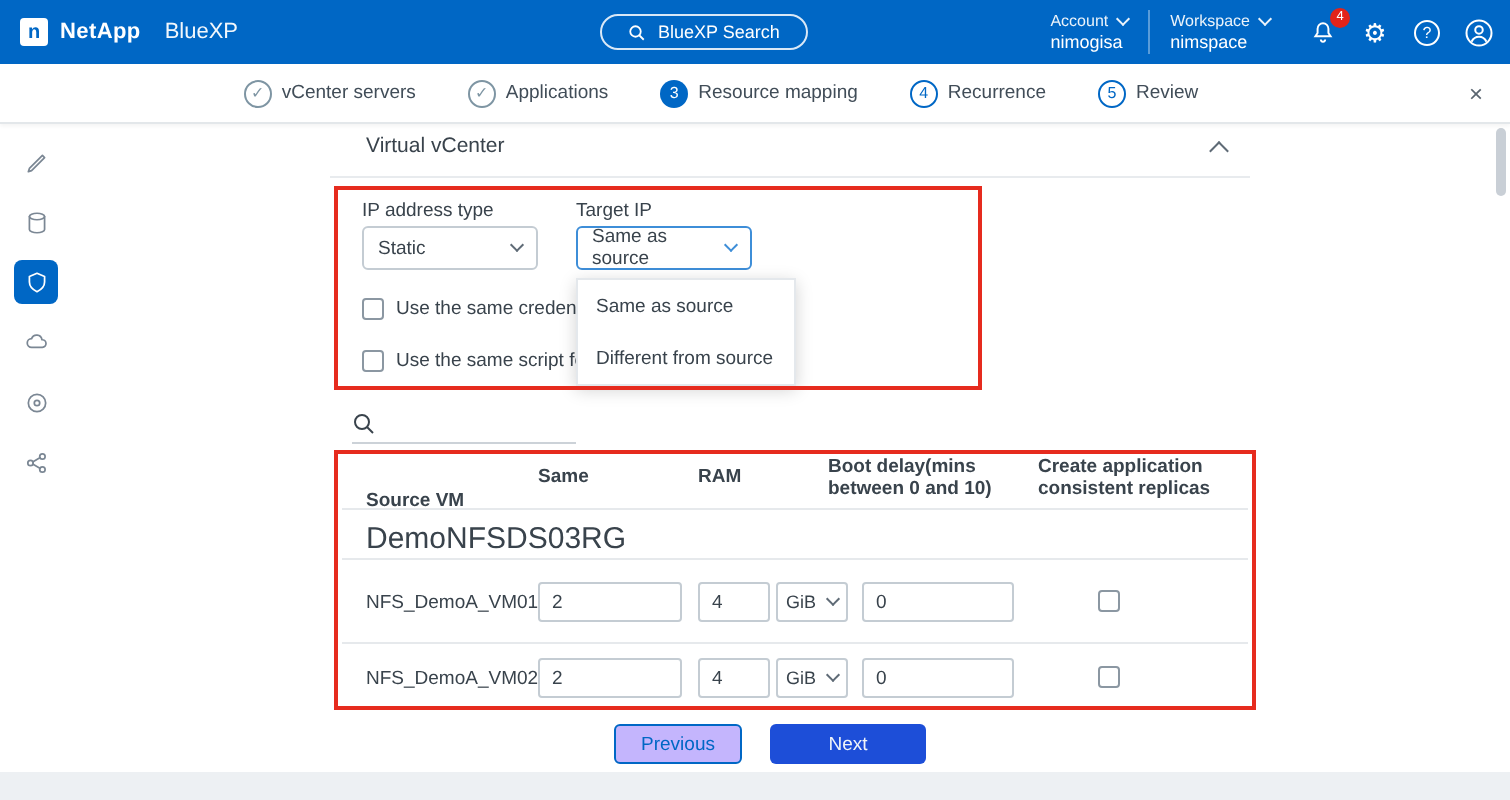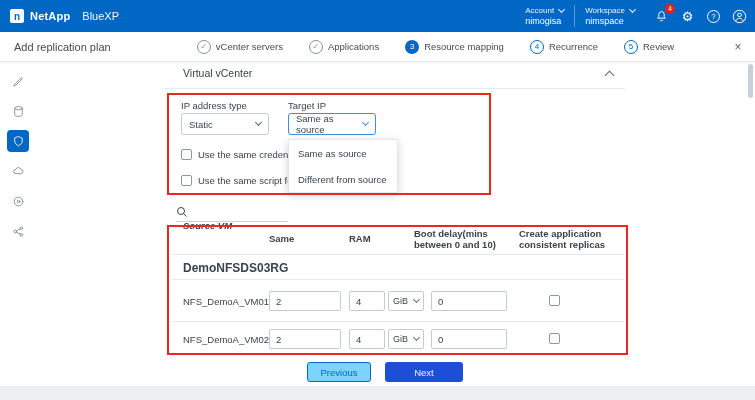--- a/index.html
+++ b/index.html
@@ -64,49 +64,56 @@
   .menu-item{height:26px;display:flex;align-items:center;padding:0 9px;font-size:9.5px;color:#39434c;cursor:pointer;}
   .cb-row{position:absolute;display:flex;align-items:center;gap:6px;font-size:9.5px;color:#39434c;white-space:nowrap;}
   #cb1{left:181px;top:149px;} #cb2{left:181px;top:175px;}
   input[type=checkbox]{appearance:none;-webkit-appearance:none;width:11px;height:11px;border:1px solid #8b97a2;border-radius:2px;background:#fff;cursor:pointer;margin:0;flex:0 0 auto;}
 
   
   .search-box{position:absolute;left:176px;top:202px;width:112px;height:20px;border-bottom:1px solid #ccd2d8;display:flex;align-items:center;gap:5px;}
 
   
   .th{position:absolute;font-size:9.5px;font-weight:bold;color:#39434c;}
-  #th-source{left:183px;top:220px;font-style:italic;} #th-cpus{left:269px;top:233px;} #th-ram{left:349px;top:233px;}
+  #th-source{left:183px;top:245px;} #th-cpus{left:269px;top:233px;} #th-ram{left:349px;top:233px;}
   #th-boot{left:414px;top:228px;width:84px;line-height:11px;}
   #th-create{left:519px;top:228px;width:96px;line-height:11px;}
   .tdiv{position:absolute;left:171px;width:453px;height:1px;background:#e6e9ec;}
   #tdiv1{top:254px;} #tdiv2{top:279px;} #tdiv3{top:321px;}
-  .group-name{position:absolute;left:183px;top:261px;font-size:12px;font-weight:bold;color:#39434c;}
+  .group-name{position:absolute;left:183px;top:261px;font-size:15px;font-weight:normal;color:#39434c;}
   .vm-name{position:absolute;font-size:9.5px;color:#39434c;}
   #vm1{left:183px;top:296px;} #vm2{left:183px;top:334px;}
   .tbl-input{position:absolute;height:20px;border:1px solid #c4ccd3;border-radius:2px;font-size:9.5px;color:#39434c;padding:0 6px;background:#fff;outline:none;}
   #cpus1{left:269px;top:291px;width:72px;} #ram1{left:349px;top:291px;width:36px;} #boot1{left:431px;top:291px;width:76px;}
   #cpus2{left:269px;top:329px;width:72px;} #ram2{left:349px;top:329px;width:36px;} #boot2{left:431px;top:329px;width:76px;}
   .unit{position:absolute;height:20px;width:36px;border:1px solid #c4ccd3;border-radius:2px;display:flex;align-items:center;justify-content:space-between;padding:0 4px;font-size:9px;color:#39434c;background:#fff;cursor:pointer;}
   #unit1{left:388px;top:291px;} #unit2{left:388px;top:329px;}
   #chk1{position:absolute;left:549px;top:295px;} #chk2{position:absolute;left:549px;top:333px;}
 
   
-  .btn-prev{position:absolute;left:307px;top:362px;width:64px;height:20px;border:1px solid #0067C5;border-radius:3px;background:#7dd3fc;color:#0067C5;font-size:9.5px;display:flex;align-items:center;justify-content:center;cursor:pointer;}
+  .btn-prev{position:absolute;left:307px;top:362px;width:64px;height:20px;border:1px solid #0067C5;border-radius:3px;background:#c4b5fd;color:#0067C5;font-size:9.5px;display:flex;align-items:center;justify-content:center;cursor:pointer;}
   .btn-next{position:absolute;left:385px;top:362px;width:78px;height:20px;border:none;border-radius:3px;background:#1d4ed8;color:#f0f4f9;font-size:9.5px;display:flex;align-items:center;justify-content:center;}
   .gray-strip{position:absolute;left:0;top:386px;width:755px;height:14px;background:#edf0f3;}
   .scroll-thumb{position:absolute;right:2px;top:64px;width:5px;height:34px;background:#c9cfd6;border-radius:3px;cursor:pointer;}
 </style>
 </head>
 <body>
 
 <div class="topbar">
   <div class="brand">
     <span class="logo">n</span>
     <span class="brand-name">NetApp</span>
     <span class="product">BlueXP</span>
+  </div>
+  <div class="search-pill">
+    <svg width="9" height="9" viewBox="0 0 24 24">
+        <circle cx="10" cy="10" r="7" fill="none" stroke="#fff" stroke-width="2.4"></circle>
+        <line x1="15" y1="15" x2="21" y2="21" stroke="#fff" stroke-width="2.4"></line>
+      </svg>
+    <span>BlueXP Search</span>
   </div>
   <div class="top-right">
     <div class="ctx">
       <div class="ctx-top">
           <span>Account</span>
           <span class="chev"></span>
         </div>
       <div class="ctx-val">nimogisa</div>
     </div>
     <div class="ctx">
@@ -133,21 +140,20 @@
       <svg width="15" height="15" viewBox="0 0 24 24">
           <circle cx="12" cy="12" r="10" fill="none" stroke="#fff" stroke-width="1.6"></circle>
           <circle cx="12" cy="9.5" r="3" fill="none" stroke="#fff" stroke-width="1.6"></circle>
           <path d="M6 19c1.5-3 4-4 6-4s4.5 1 6 4" fill="none" stroke="#fff" stroke-width="1.6"></path>
         </svg>
     </div>
   </div>
 </div>
 
 <div class="subheader">
-  <div class="sub-title">Add replication plan</div>
   <div class="stepper">
     <div class="step done">
       <span class="step-circle">✓</span>
       <span>vCenter servers</span>
     </div>
     <div class="step done">
       <span class="step-circle">✓</span>
       <span>Applications</span>
     </div>
     <div class="step active">

